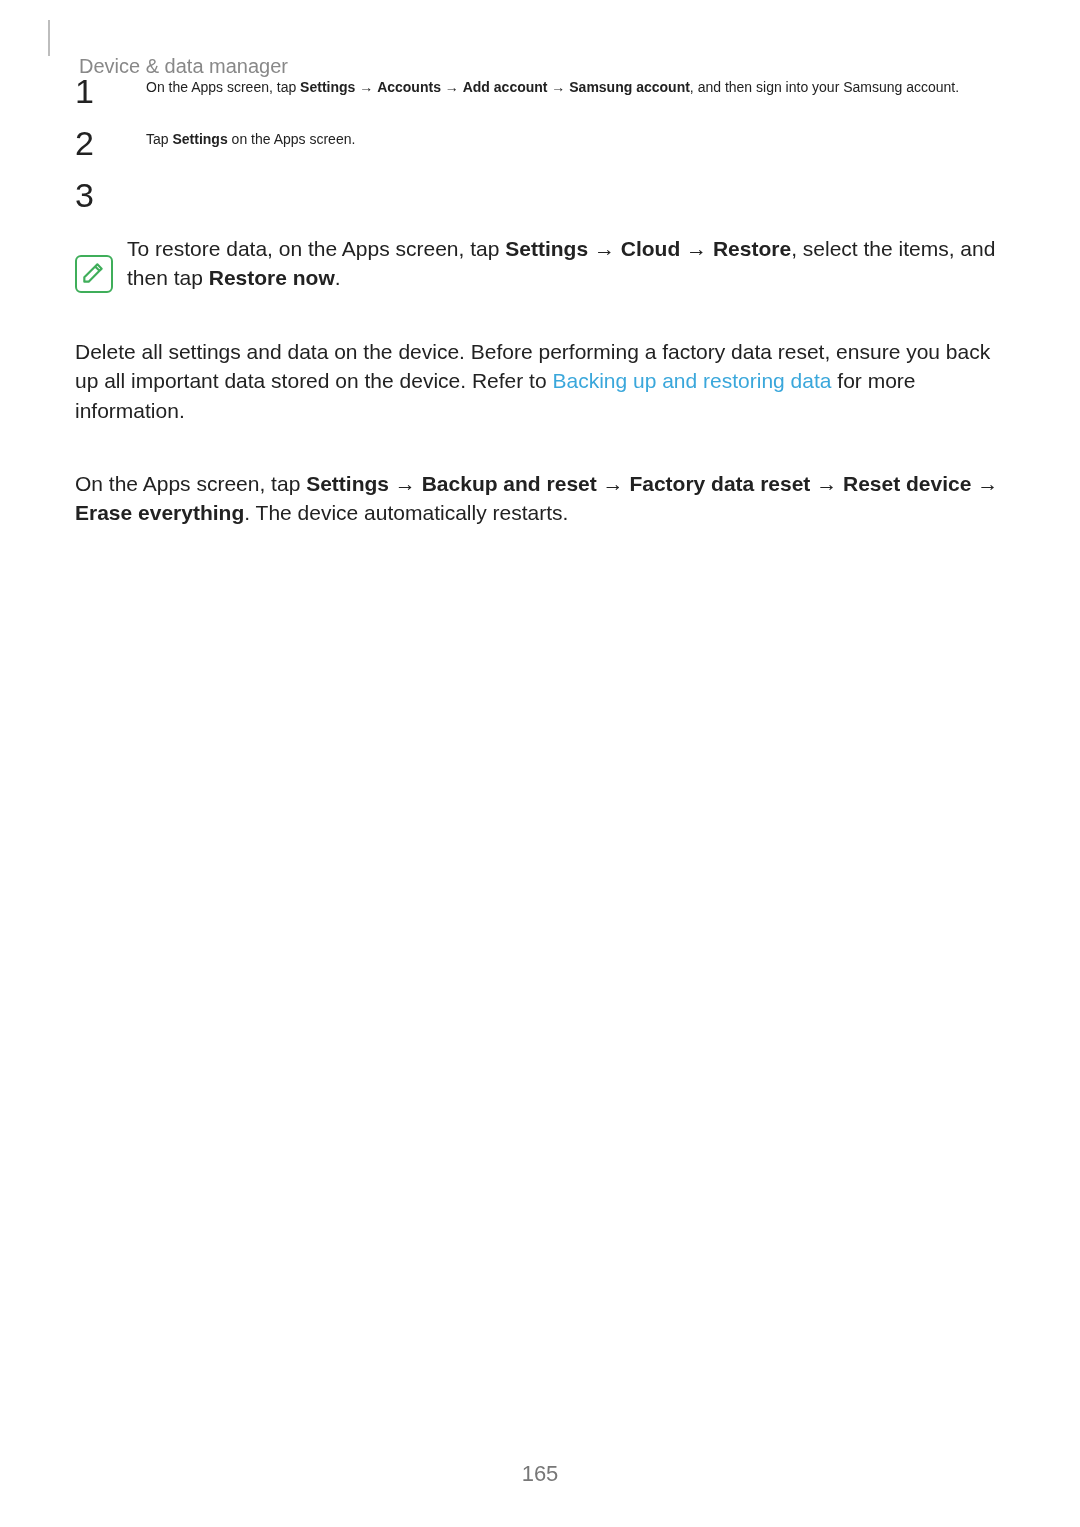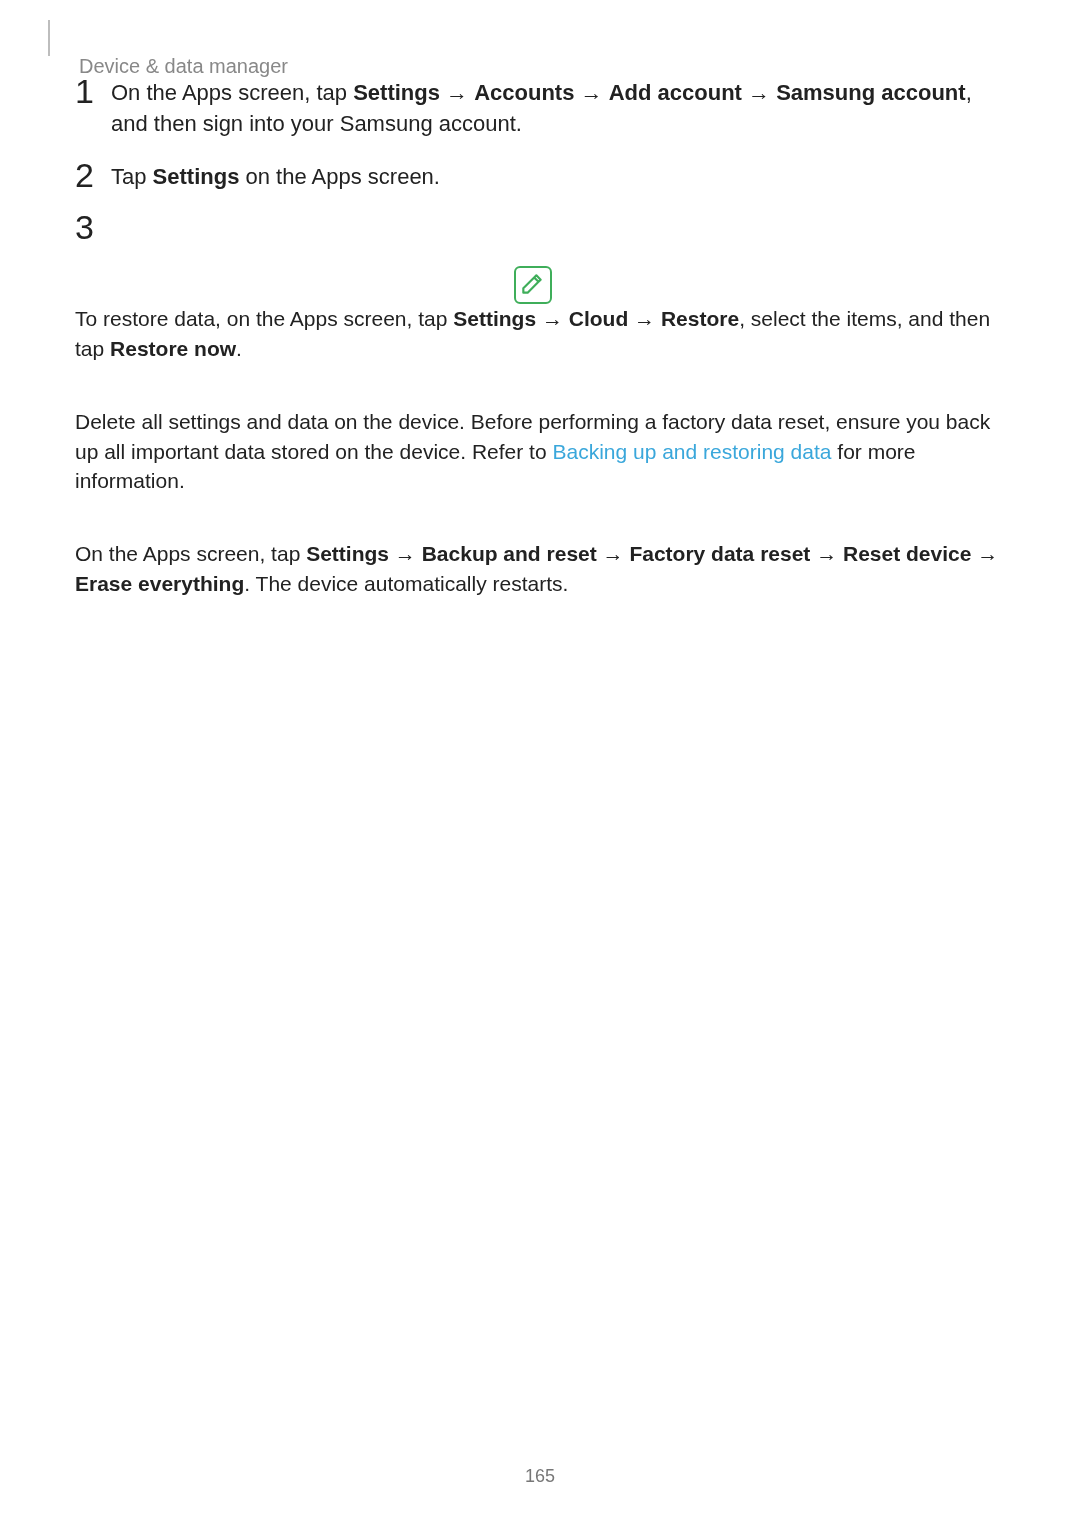--- a/index.html
+++ b/index.html
@@ -51,31 +51,31 @@
   .step-num {
     font-size: 34px;
     font-weight: 400;
     color: #222;
     width: 36px;
     flex-shrink: 0;
     line-height: 1;
     margin-top: -4px;
   }
   .step-text {
-    font-size: 22px;
+    font-size: 14px;
     color: #222;
     line-height: 1.4;
+    margin-left: 35px;
   }
   .bold { font-weight: bold; }
   .note-row {
     display: flex;
-    align-items: center;
+    align-items: flex-end;
     margin-top: 10px;
     margin-bottom: 40px;
-    flex-direction: column;
   }
   .note-icon {
     width: 38px;
     height: 38px;
     flex-shrink: 0;
     margin-right: 14px;
     border: 2.5px solid #3fae5a;
     border-radius: 6px;
     position: relative;
     box-sizing: border-box;
@@ -106,21 +106,21 @@
   }
   .link {
     color: #3aa7db;
   }
   .page-number {
     position: absolute;
     bottom: 40px;
     left: 0;
     width: 100%;
     text-align: center;
-    font-size: 18px;
+    font-size: 22px;
     color: #777;
   }
   .arrow { display: inline; }
 </style>
 </head>
 <body>
 
 <div class="header-line"></div>
 <div class="page">
   <div class="header-label">Device &amp; data manager</div>

